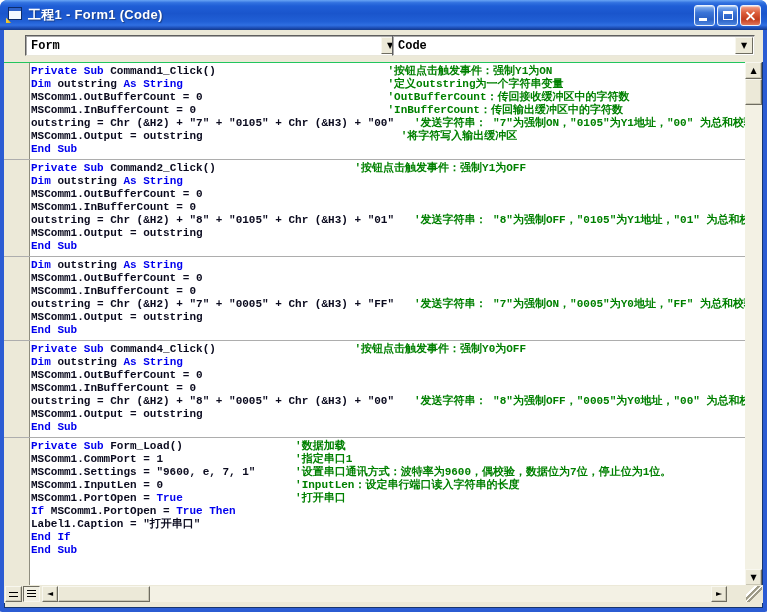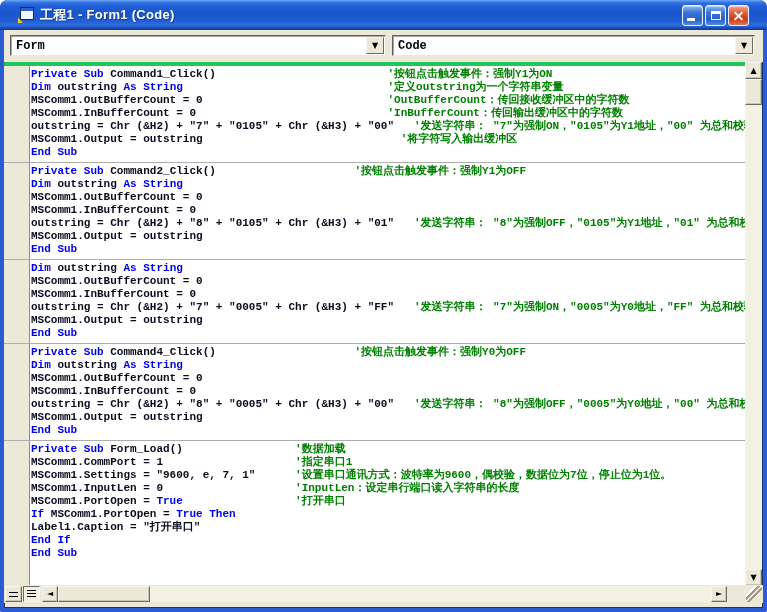--- a/index.html
+++ b/index.html
@@ -12,21 +12,21 @@
     border-left:4px solid #2b5cd3; border-right:4px solid #2b5cd3; border-bottom:4px solid #2b5cd3;
     border-radius:8px 8px 2px 2px;
     box-shadow: inset 1px 0 0 #16356e, inset -1px 0 0 #16356e, inset 0 -1px 0 #16356e;
   }
 
   
   .titlebar {
     position:absolute; left:-4px; top:0; width:767px; height:30px;
     border-radius:7px 7px 0 0;
     background:linear-gradient(180deg,#69a5f4 0%,#3272e0 9%,#1f5ed6 20%,#1a55cc 45%,#2160d6 72%,#2f6fe2 84%,#1b4ab0 94%,#123a8c 100%);
-    display:flex; align-items:center; padding:0 18px;
+    display:flex; align-items:center; padding:0 6px;
   }
   .title-icon { width:17px; height:16px; position:relative; margin-right:5px; flex:0 0 auto; }
   .title-icon .form { position:absolute; left:2px; top:0; width:14px; height:13px;
     background:#f4f8ff; border:1px solid #0d2c6b; }
   .title-icon .form::before { content:""; position:absolute; left:0; top:0; right:0; height:3px; background:#2f62c8; }
   .title-icon .pencil { position:absolute; left:0; bottom:0; width:8px; height:8px;
     background:linear-gradient(135deg,#ffe86a 0%,#e8b816 70%,#8a6a00 100%);
     clip-path:polygon(0 100%, 0 35%, 65% 100%); }
   .window-title { color:#fff; font-size:13px; font-weight:bold; letter-spacing:.3px;
     text-shadow:1px 1px 1px #1a3d85; white-space:nowrap; }
@@ -41,32 +41,32 @@
   .glyph-max { position:absolute; left:5px; top:5px; width:10px; height:9px;
     border:1px solid #fff; border-top:3px solid #fff; }
   .glyph-close-a,.glyph-close-b { position:absolute; left:4px; top:9px; width:11px; height:2px; background:#fff; }
   .glyph-close-a { transform:rotate(45deg); } .glyph-close-b { transform:rotate(-45deg); }
 
   
   .combo-row { position:absolute; left:0; top:30px; width:759px; height:32px; background:#ECE9D8; }
   .combo { position:absolute; top:5px; height:21px; background:#fff;
     border:1px solid; border-color:#5f5f5f #e9e7db #e9e7db #5f5f5f;
     box-shadow: inset 1px 1px 0 #a9a9a9; display:flex; align-items:center; }
-  .combo.object { left:6px;  width:376px; }
+  .combo.object { left:21px;  width:376px; }
   .combo.procedure { left:388px; width:363px; }
   .combo-value { flex:1; padding:0 5px; font-family:"Liberation Mono","DejaVu Sans Mono",monospace;
     font-weight:bold; font-size:12px; color:#000; white-space:nowrap; overflow:hidden; }
   .combo-btn { width:18px; height:17px; margin-right:1px; flex:0 0 auto;
     background:#ECE9D8; border:1px solid; border-color:#f8f7ef #6e6c60 #6e6c60 #f8f7ef;
     box-shadow: 1px 1px 0 #9c9a8c inset 0 0; display:flex; align-items:center; justify-content:center;
     font-size:8px; line-height:1; color:#000; }
 
   
   .code-area { position:absolute; left:0; top:62px; width:742px; height:524px;
-    background:#fff; border-top:4px solid #22c55e; overflow:hidden; }
+    background:#fff; border-top:1px solid #22c55e; overflow:hidden; }
   .margin-bar { position:absolute; left:0; top:0; width:26px; height:100%;
     background:#ECE9D8; border-right:1px solid #8f8d7f; }
   .code-lines { position:absolute; left:27px; top:2px; right:0; bottom:0;
     font-family:"Liberation Mono","DejaVu Sans Mono",monospace;
     font-weight:bold; font-size:11px; line-height:13px; }
   .code-line { white-space:pre; height:13px; }
   .code-line .k { color:#0000EE; }
   .code-line .n { color:#0a0a1e; }
   .code-line .c { color:#008000; }
   .proc-sep { border-top:1px solid #adadad; margin:3px 0 2px -27px; height:0; }

